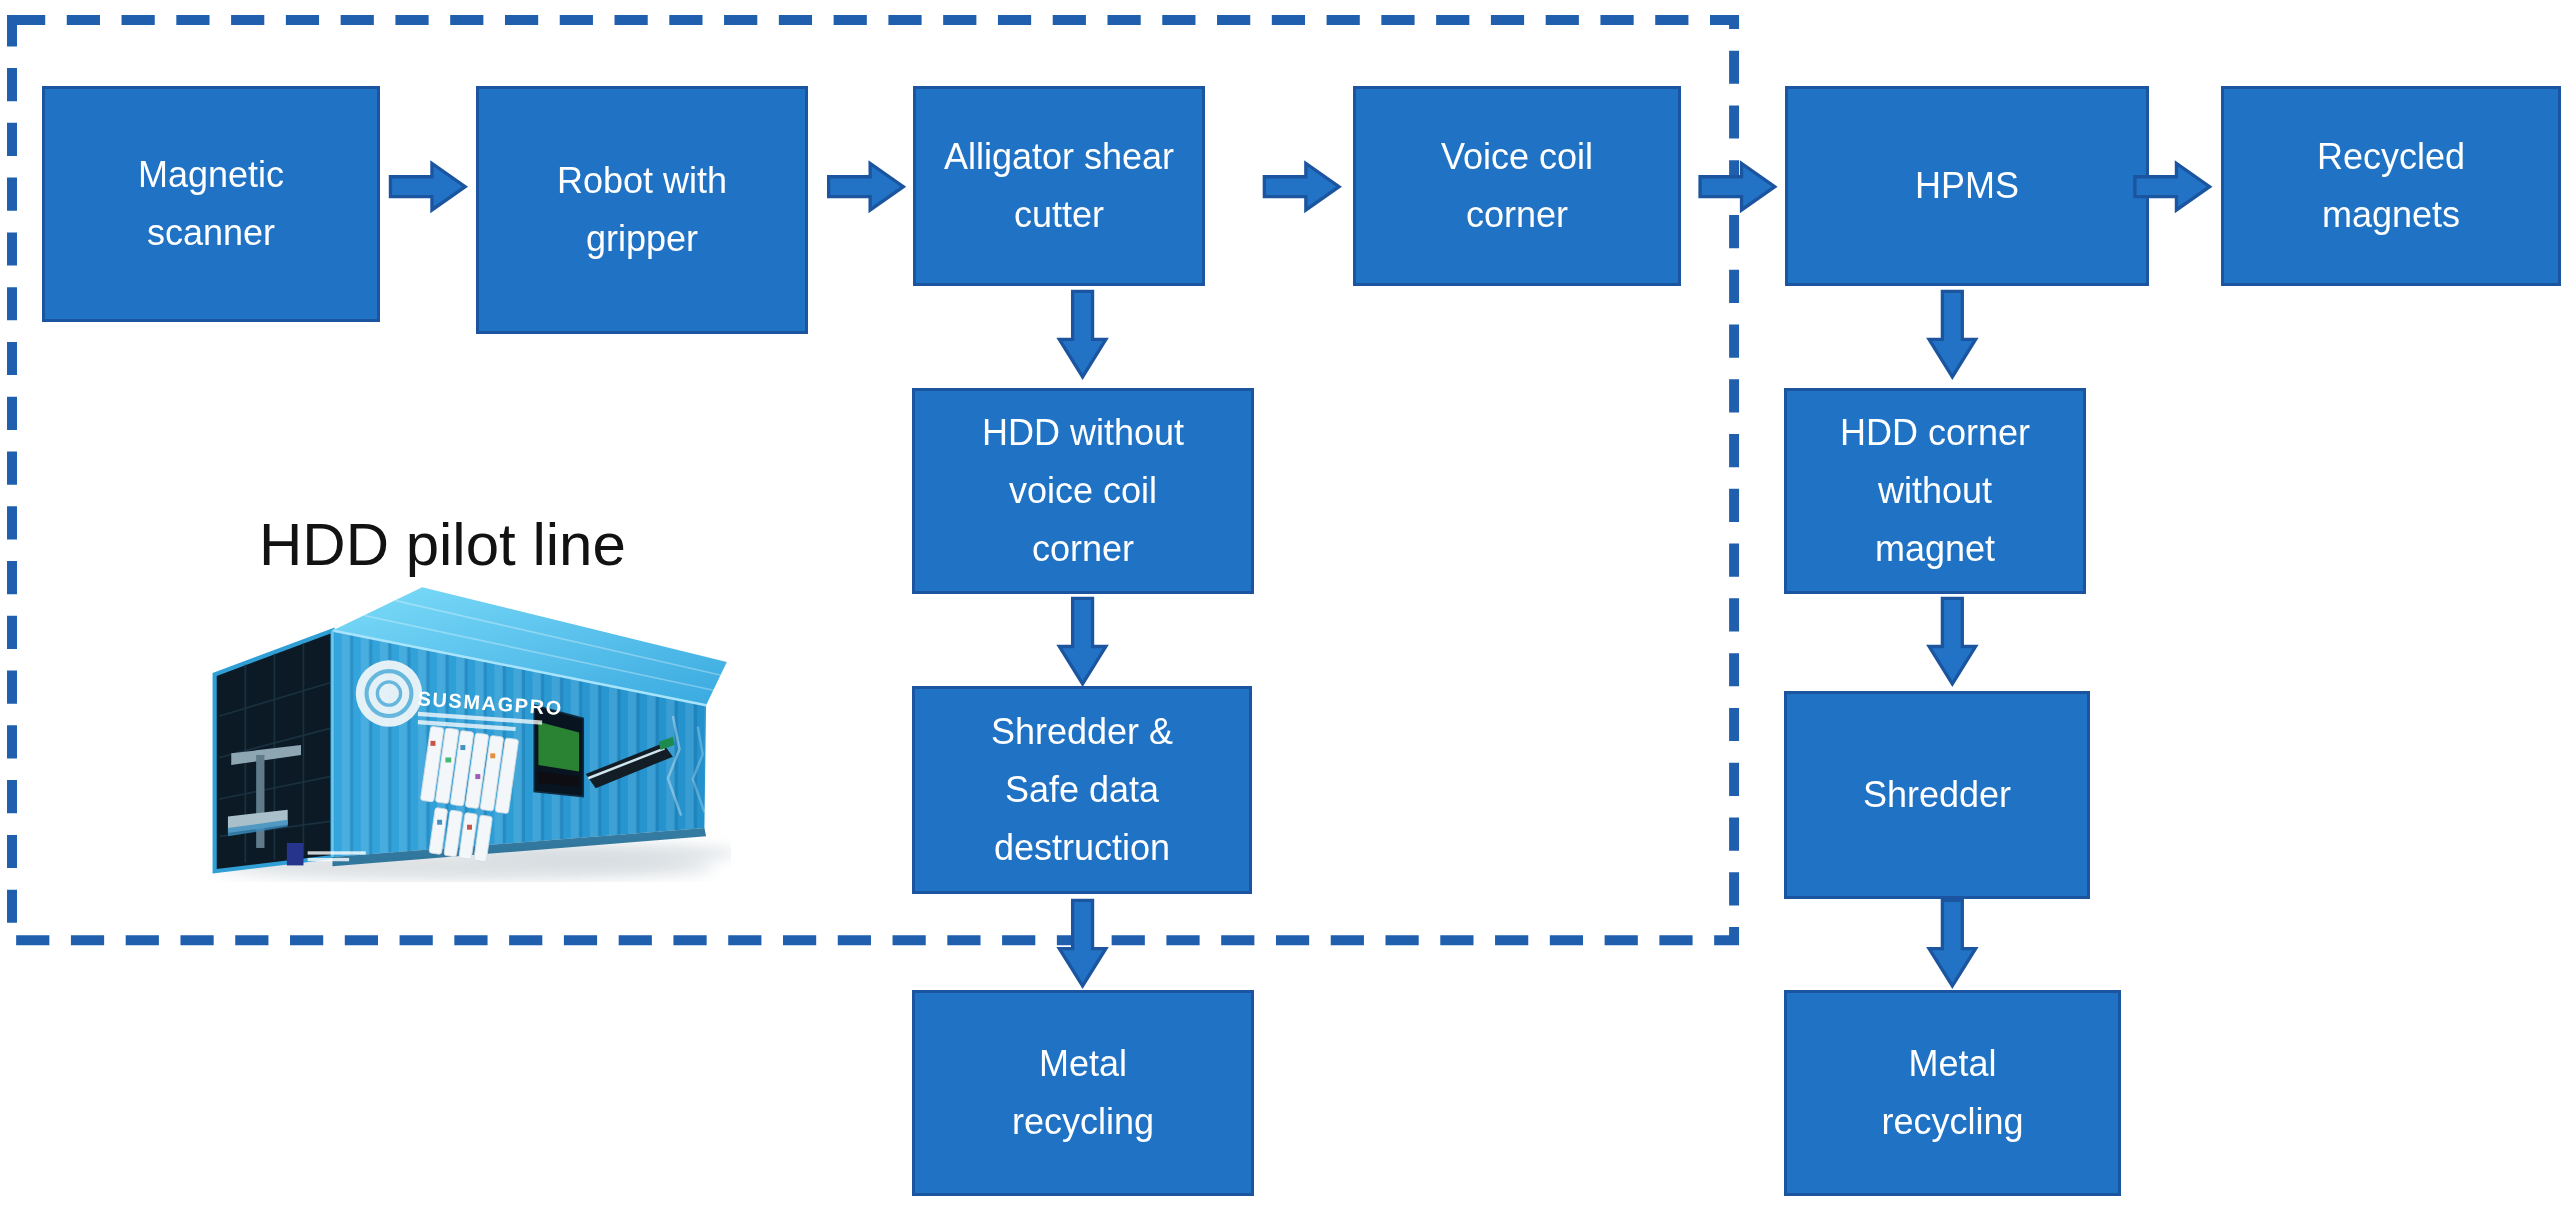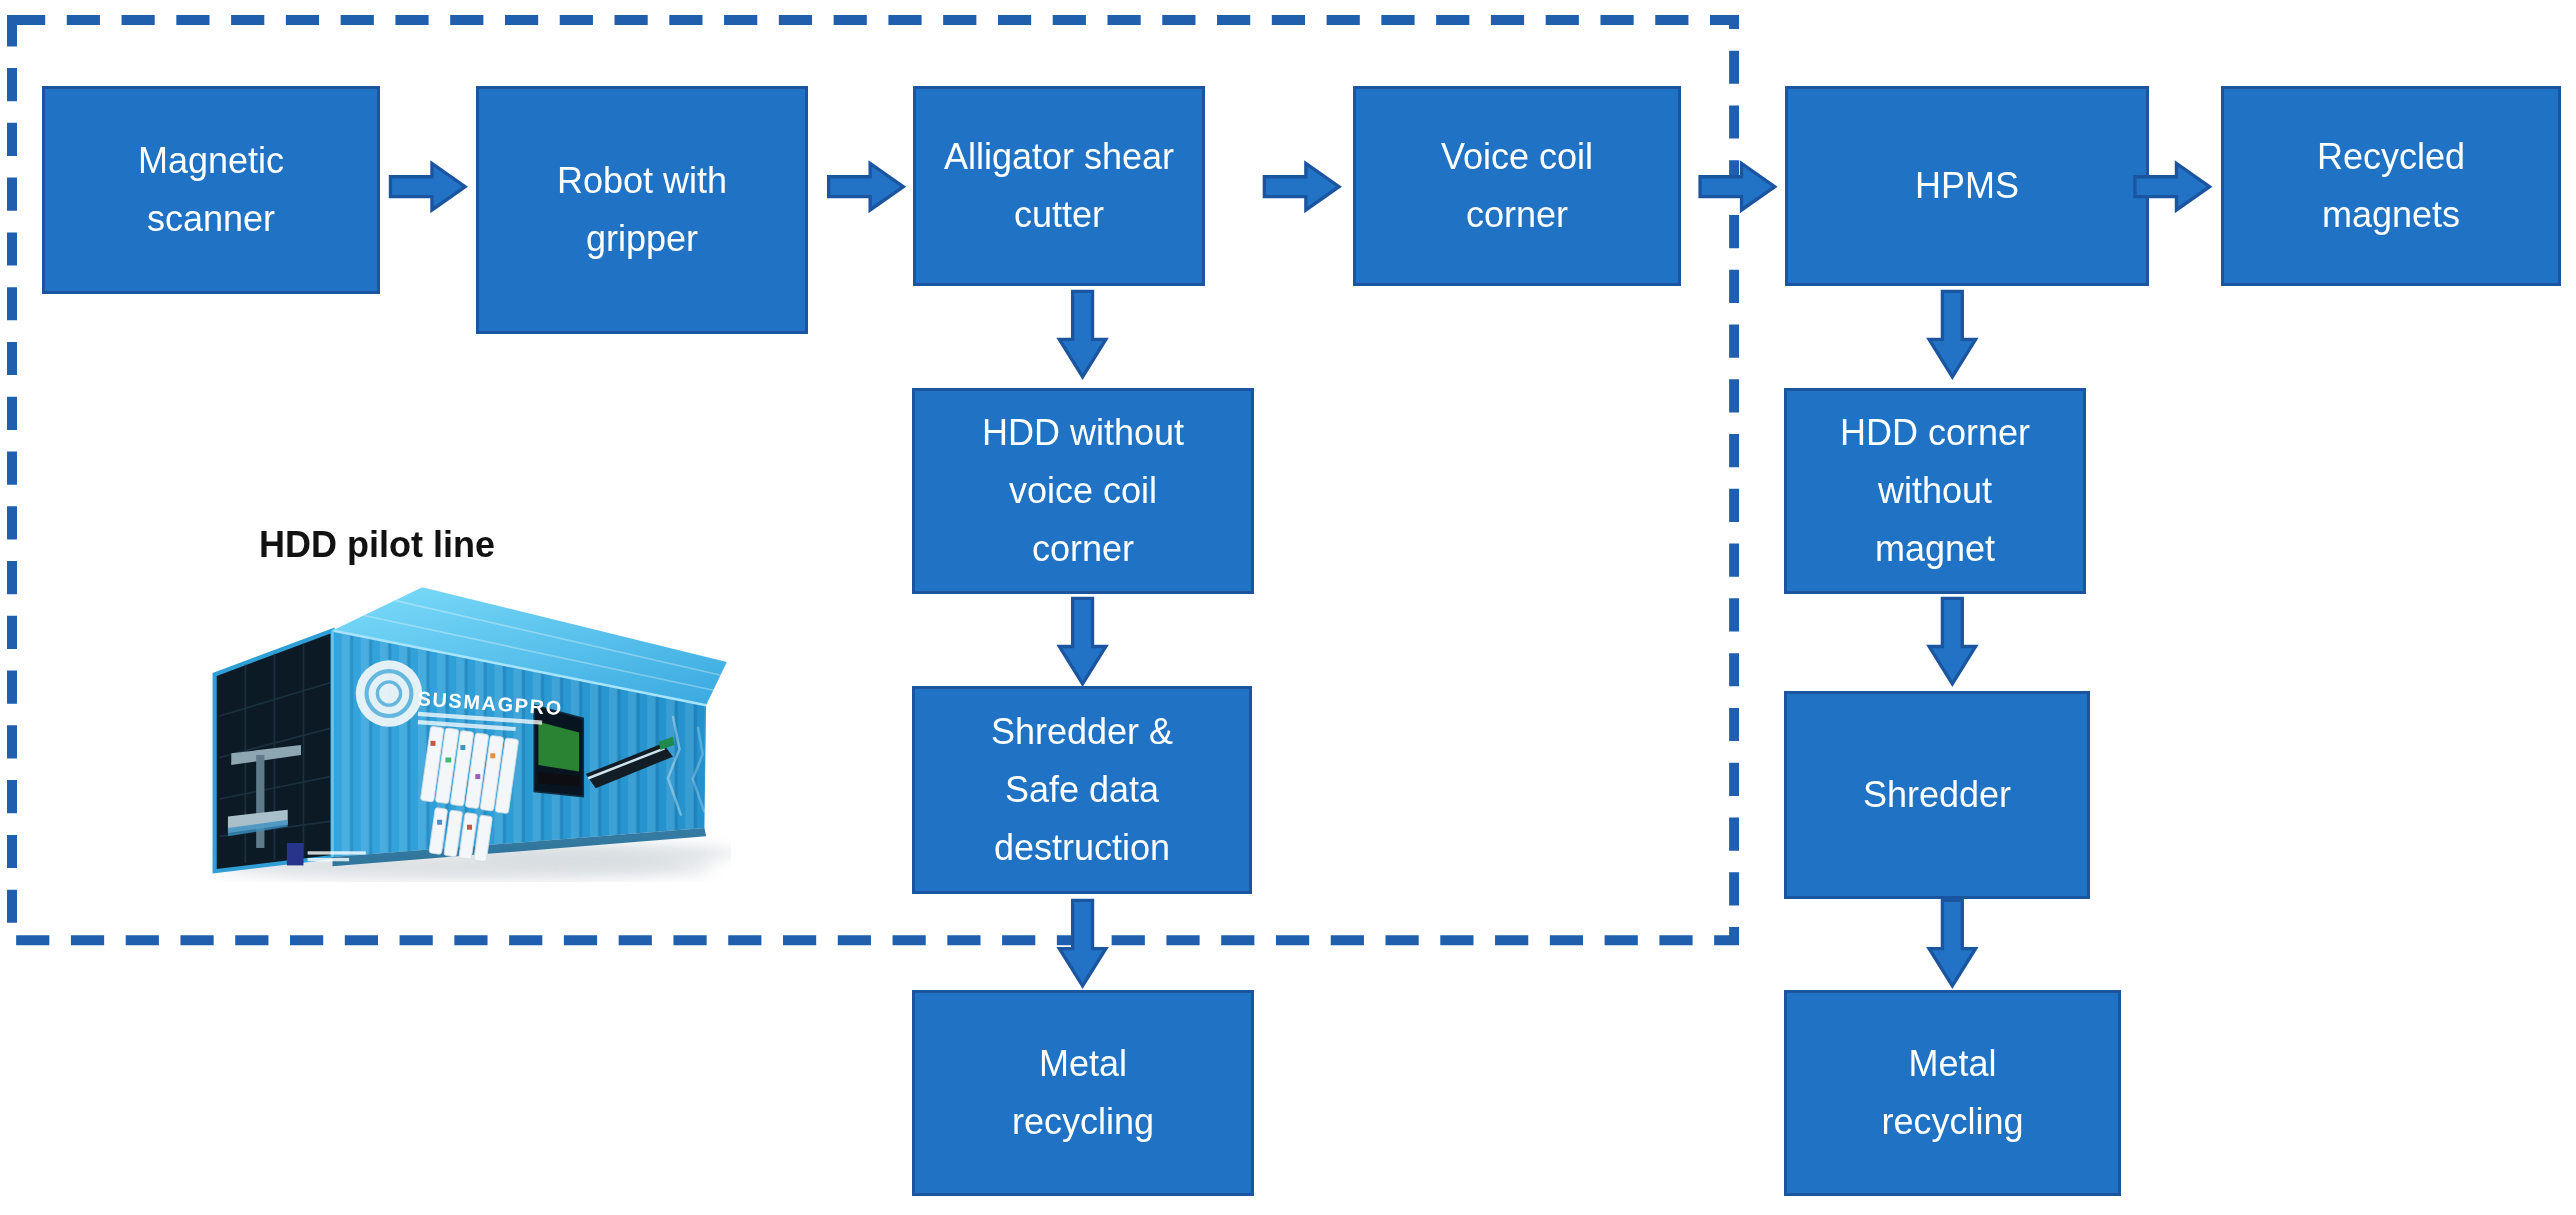--- a/index.html
+++ b/index.html
@@ -24,21 +24,21 @@
   .node{
     position:absolute;z-index:2;box-sizing:border-box;
     background:var(--box-fill);
     border:3.3px solid var(--box-border);
     display:flex;align-items:center;justify-content:center;
     text-align:center;color:var(--node-text);
     font-size:36px;line-height:58px;
   }
   .node .lbl{display:block;margin:0 auto;}
   
-  .b1{left:42px;top:86px;width:338px;height:208px}
+  .b1{left:42px;top:86px;width:338px;height:236px}
   .b2{left:476px;top:86px;width:332px;height:248px}
   .b3{left:913px;top:86px;width:292px;height:200px}
   .b4{left:1353px;top:86px;width:328px;height:200px}
   .b5{left:1785px;top:86px;width:364px;height:200px}
   .b6{left:2221px;top:86px;width:340px;height:200px}
   .b7{left:912px;top:388px;width:342px;height:206px}
   .b8{left:912px;top:686px;width:340px;height:208px}
   .b9{left:912px;top:990px;width:342px;height:206px}
   .b10{left:1784px;top:388px;width:302px;height:206px}
   .b11{left:1784px;top:691px;width:306px;height:208px}
@@ -48,23 +48,23 @@
   .b2 .lbl{max-width:224px}
   .b3 .lbl{max-width:291px}
   .b4 .lbl{max-width:208px}
   .b6 .lbl{max-width:199px}
   .b7 .lbl{max-width:257px}
   .b8 .lbl{max-width:241px}
   .b9 .lbl{max-width:191px}
   .b10 .lbl{max-width:224px}
   .b12 .lbl{max-width:191px}
   .pilot-label{
-    position:absolute;left:259px;top:527px;z-index:2;
-    font-size:36px;line-height:1;color:var(--title-color);
-    letter-spacing:0px;white-space:nowrap;font-weight:bold;
+    position:absolute;left:259px;top:515px;z-index:2;
+    font-size:60px;line-height:1;color:var(--title-color);
+    letter-spacing:0px;white-space:nowrap;
   }
   .container-art{
     position:absolute;left:208px;top:579px;width:523px;height:303px;z-index:2;
   }
   .container-art svg{width:100%;height:100%;display:block;}
   .arrow-layer use{fill:var(--arrow-fill);stroke:var(--arrow-border);stroke-width:4;}
   .dash-layer rect{fill:none;stroke:var(--dash-color);stroke-width:12;stroke-dasharray:40 26;}
 </style>
 </head>
 <body>

